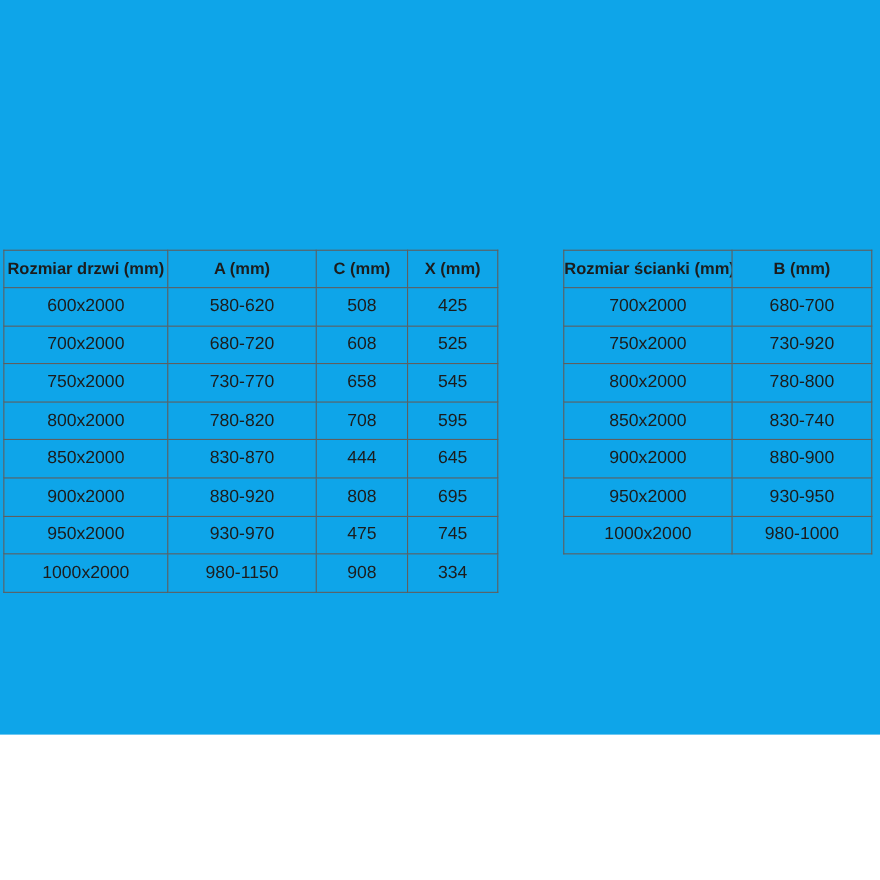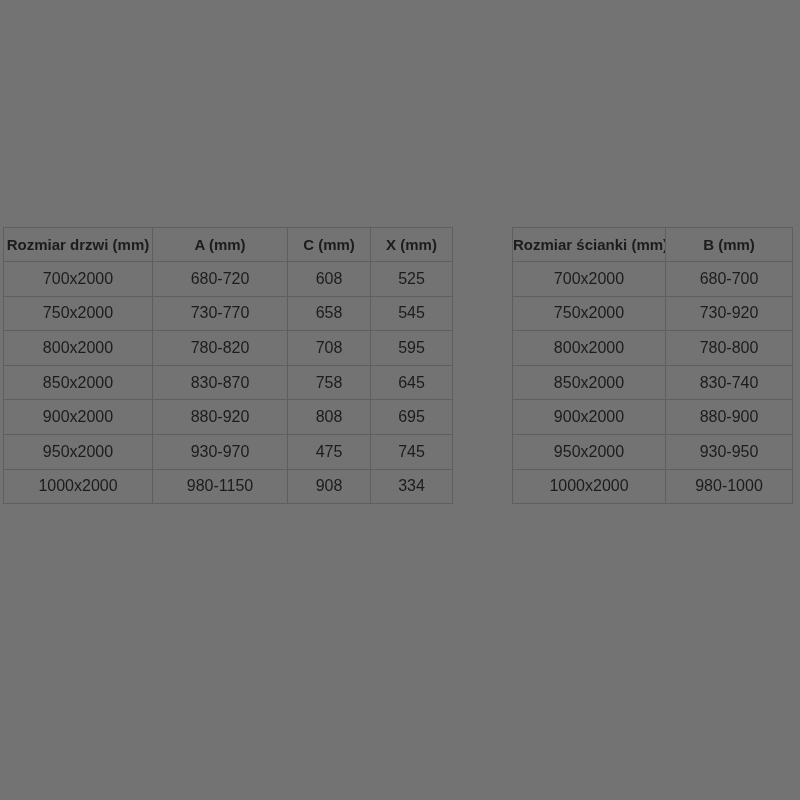--- a/index.html
+++ b/index.html
@@ -3,22 +3,22 @@
 <meta charset="utf-8">
 <style>
   html, body {
     margin: 0;
     padding: 0;
     background: #ffffff;
   }
   .canvas {
     position: relative;
     width: 800px;
-    height: 800px;
-    background: #737373;
+    height: 668px;
+    background: #0ea5e9;
     font-family: "Liberation Sans", sans-serif;
     color: #1c1c1c;
   }
   table.spec-table {
     position: absolute;
     border-collapse: collapse;
     table-layout: fixed;
   }
   table.spec-table th,
   table.spec-table td {
@@ -65,41 +65,47 @@
   <thead>
         <tr>
           <th>Rozmiar drzwi (mm)</th>
           <th>A (mm)</th>
           <th>C (mm)</th>
           <th>X (mm)</th>
         </tr>
       </thead>
       <tbody>
         <tr>
+          <td>600x2000</td>
+          <td>580-620</td>
+          <td>508</td>
+          <td>425</td>
+        </tr>
+        <tr>
           <td>700x2000</td>
           <td>680-720</td>
           <td>608</td>
           <td>525</td>
         </tr>
         <tr>
           <td>750x2000</td>
           <td>730-770</td>
           <td>658</td>
           <td>545</td>
         </tr>
         <tr>
           <td>800x2000</td>
           <td>780-820</td>
           <td>708</td>
           <td>595</td>
         </tr>
         <tr>
           <td>850x2000</td>
           <td>830-870</td>
-          <td>758</td>
+          <td>444</td>
           <td>645</td>
         </tr>
         <tr>
           <td>900x2000</td>
           <td>880-920</td>
           <td>808</td>
           <td>695</td>
         </tr>
         <tr>
           <td>950x2000</td>

